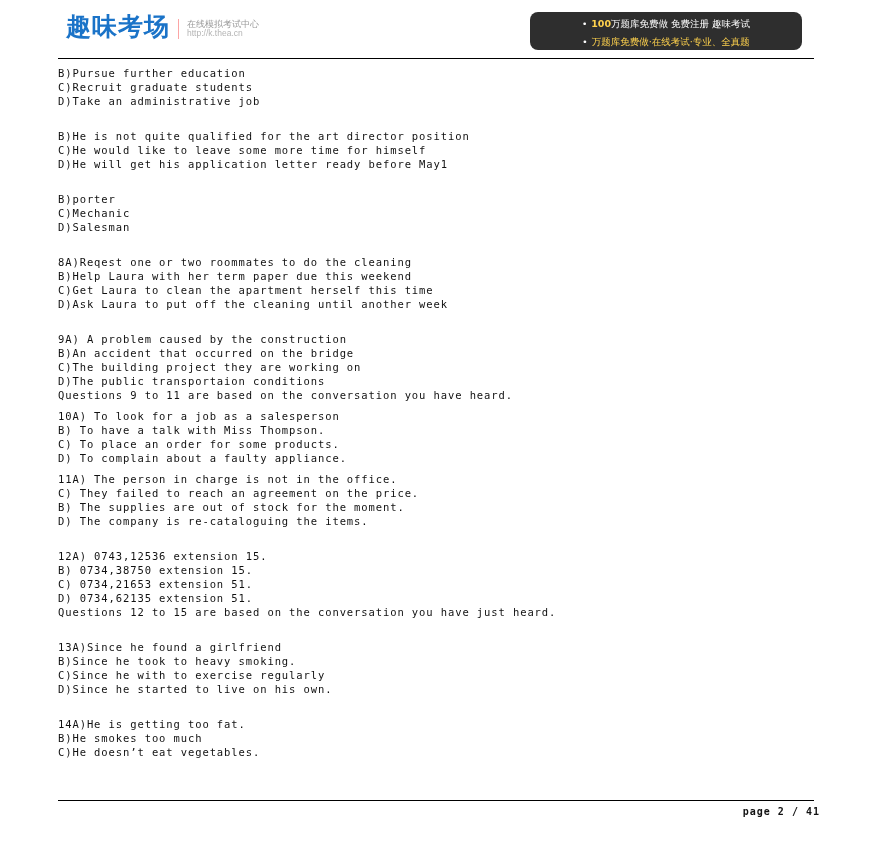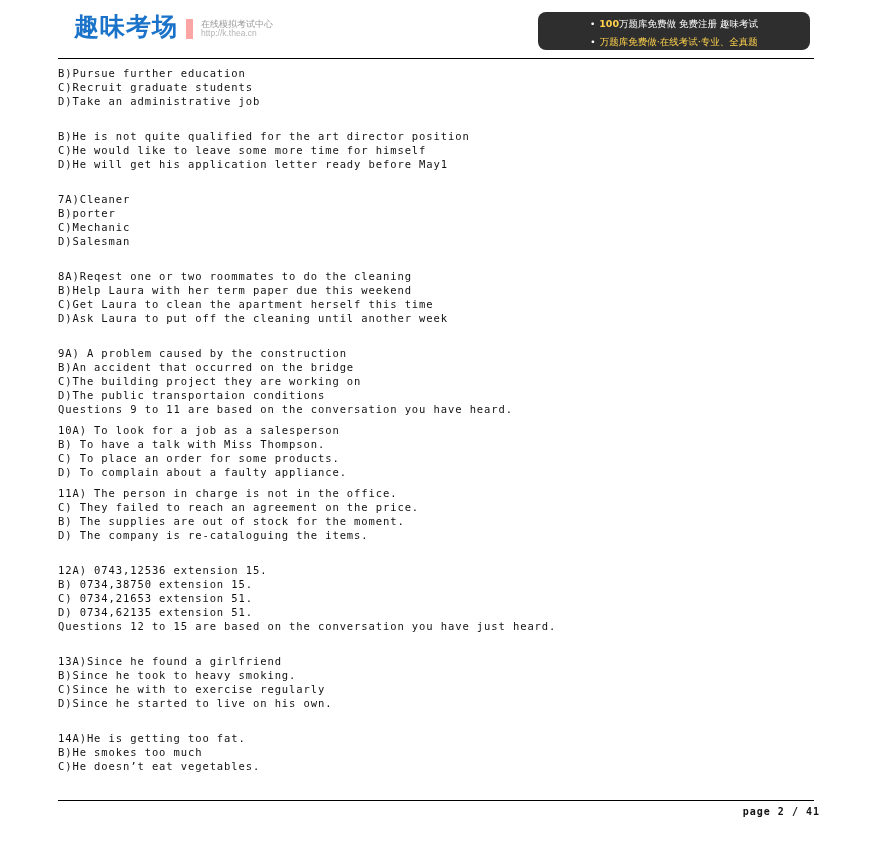--- a/index.html
+++ b/index.html
@@ -20,21 +20,21 @@
     position: absolute;
     left: 0; top: 0;
     width: 870px;
     height: 842px;
     background: #fff;
   }
 
   
   .header {
     position: absolute;
-    left: 16px;
+    left: 8px;
     top: 10px;
     width: 826px;
     height: 42px;
   }
   .logo-block {
     position: absolute;
     left: 58px;
     top: 4px;
     display: flex;
     align-items: flex-end;
@@ -43,21 +43,21 @@
     font-family: "DejaVu Sans", sans-serif;
     font-size: 25px;
     font-weight: bold;
     color: #1a73c8;
     letter-spacing: 1px;
     line-height: 1;
   }
   .logo-sub {
     margin-left: 8px;
     padding-left: 8px;
-    border-left: 7px solid #fca5a5;
+    border-left: 1px solid #fca5a5;
     line-height: 1.15;
   }
   .logo-sub .l1 {
     font-family: "DejaVu Sans", sans-serif;
     font-size: 9px;
     color: #9a9a9a;
     display: block;
   }
   .logo-sub .l2 {
     font-family: "Liberation Sans", sans-serif;
@@ -174,21 +174,20 @@
 
   <div class="content" id="content">
       <div class="line">B)Pursue further education</div>
       <div class="line">C)Recruit graduate students</div>
       <div class="line">D)Take an administrative job</div>
       <div class="gap-l"></div>
       <div class="line">B)He is not quite qualified for the art director position</div>
       <div class="line">C)He would like to leave some more time for himself</div>
       <div class="line">D)He will get his application letter ready before May1</div>
       <div class="gap-l"></div>
-      <div class="line">7A)Cleaner</div>
       <div class="line">B)porter</div>
       <div class="line">C)Mechanic</div>
       <div class="line">D)Salesman</div>
       <div class="gap-l"></div>
       <div class="line">8A)Reqest one or two roommates to do the cleaning</div>
       <div class="line">B)Help Laura with her term paper due this weekend</div>
       <div class="line">C)Get Laura to clean the apartment herself this time</div>
       <div class="line">D)Ask Laura to put off the cleaning until another week</div>
       <div class="gap-l"></div>
       <div class="line">9A) A problem caused by the construction</div>

